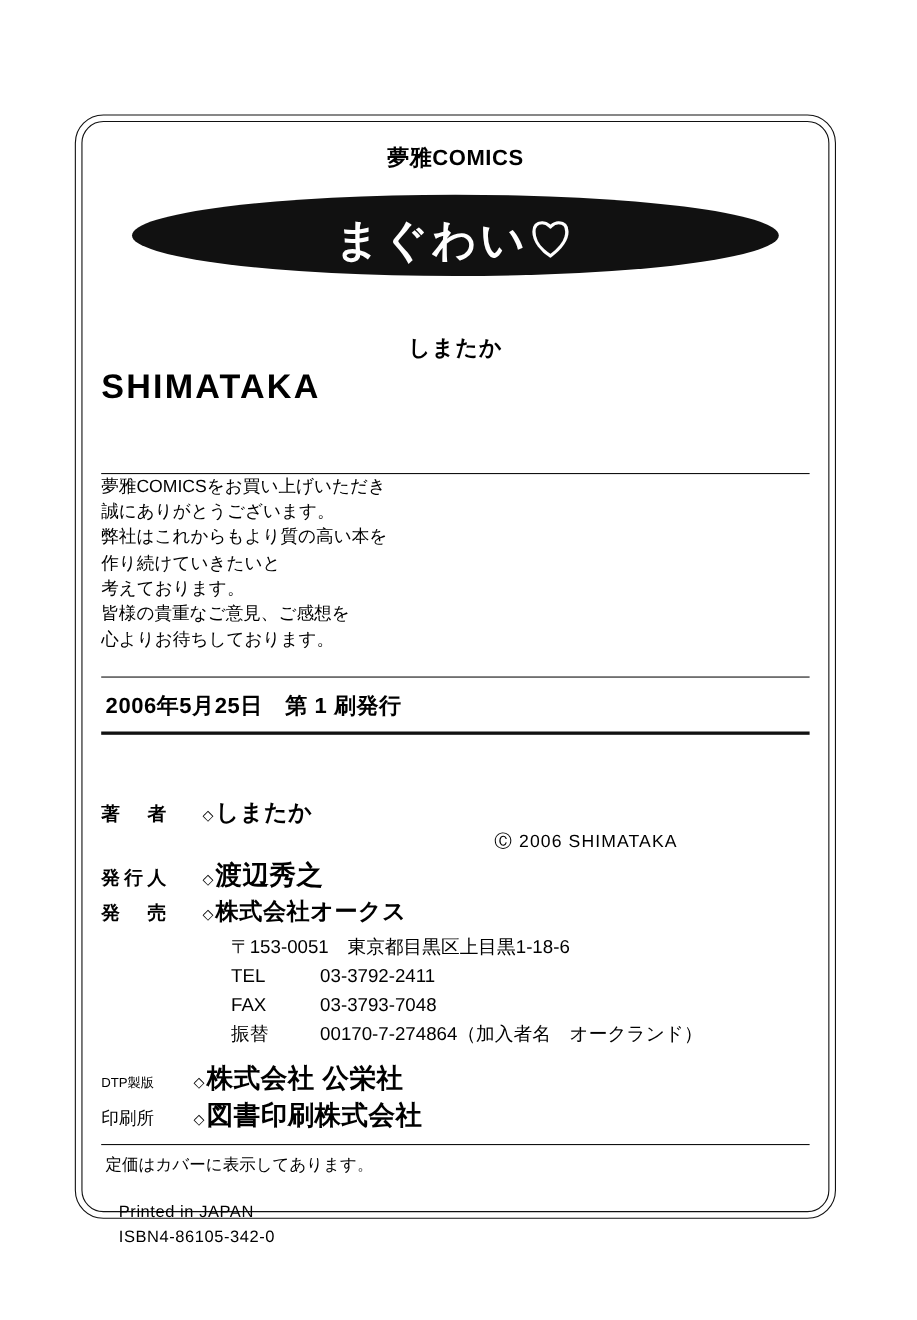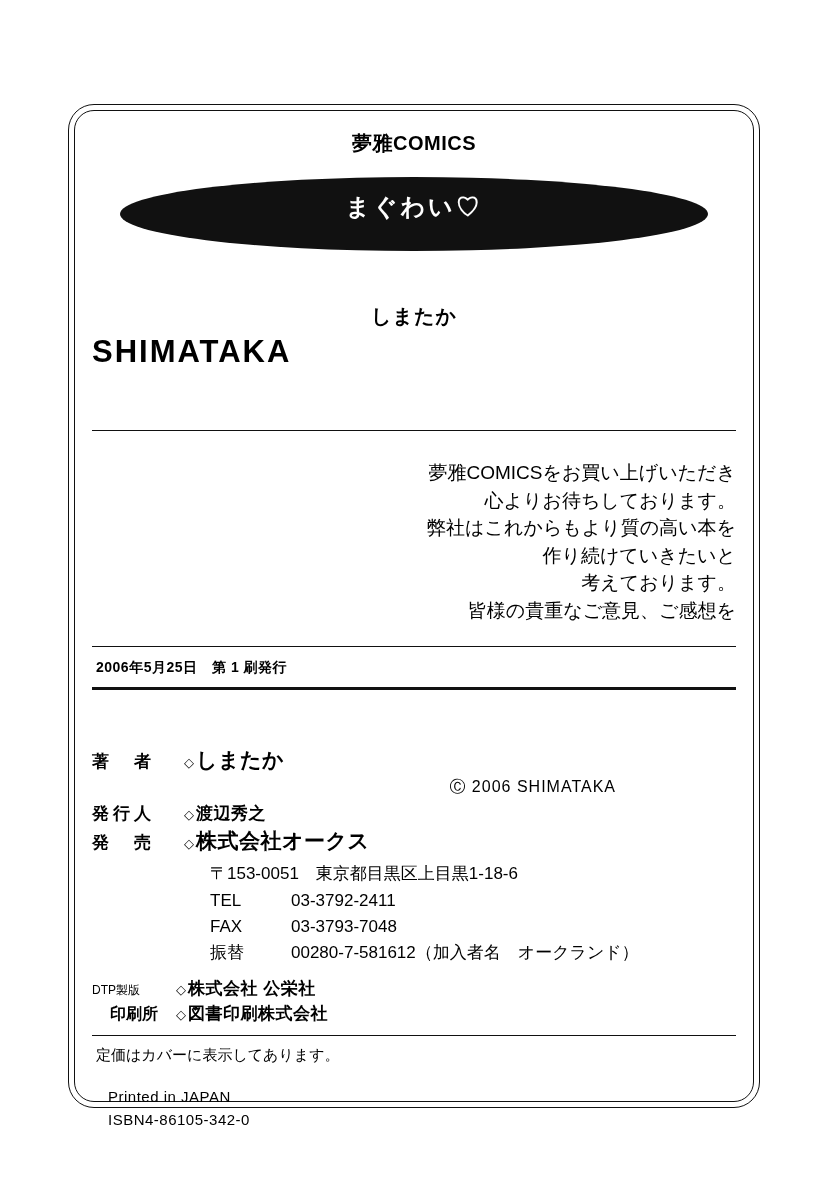--- a/index.html
+++ b/index.html
@@ -78,21 +78,21 @@
     background: #111;
     border-radius: 50%;
   }
   .title-text {
     position: absolute;
     left: 0;
     top: 22px;
     width: 644px;
     text-align: center;
     color: #ffffff;
-    font-size: 24px;
+    font-size: 40px;
     font-weight: bold;
     letter-spacing: 3px;
   }
 
   
   .author-kana {
     text-align: center;
     font-size: 20px;
     font-weight: bold;
     margin-top: 42px;
@@ -111,31 +111,30 @@
     border: none;
     border-top: 1.5px solid #111;
     margin: 0;
   }
   .rule-top { margin-top: 60px; width: 100%; }
   .rule-bottom { margin-top: 10px; width: 100%; }
   .rule-under-date { margin-top: 10px; width: 100%; border-top: 3px solid #111; }
 
   
   .thanks {
-    text-align: right;
-    font-size: 19px;
+    text-align: left;
+    font-size: 16px;
     line-height: 1.45;
-    margin-top: 28px;
     margin-bottom: 22px;
   }
   .thanks div { white-space: nowrap; }
 
   
   .pubdate {
-    font-size: 14px;
+    font-size: 20px;
     font-weight: bold;
     margin-top: 12px;
     padding-left: 4px;
     letter-spacing: 0.5px;
   }
 
   
   .colophon {
     margin-top: 56px;
     font-size: 17px;
@@ -151,21 +150,21 @@
     font-weight: bold;
     letter-spacing: 4px;
     font-size: 17px;
   }
   .col-diamond {
     font-size: 13px;
     margin: 0 2px 0 0;
   }
   .col-value {
     font-weight: bold;
-    font-size: 17px;
+    font-size: 24px;
     letter-spacing: 0.5px;
   }
   .col-value.big { font-size: 21px; }
 
   .copyright {
     text-align: right;
     font-size: 16px;
     letter-spacing: 1px;
     margin: 3px 0 4px 0;
     padding-right: 120px;
@@ -226,25 +225,26 @@
       <div class="title-text">まぐわい♡</div>
     </div>
 
     <div class="author-kana">しまたか</div>
     <div class="author-roman">SHIMATAKA</div>
 
     <hr class="rule rule-top">
 
     <div class="thanks">
       <div>夢雅COMICSをお買い上げいただき</div>
-      <div>心よりお待ちしております。</div>
+      <div>誠にありがとうございます。</div>
       <div>弊社はこれからもより質の高い本を</div>
       <div>作り続けていきたいと</div>
       <div>考えております。</div>
       <div>皆様の貴重なご意見、ご感想を</div>
+      <div>心よりお待ちしております。</div>
     </div>
 
     <hr class="rule rule-bottom">
 
     <div class="pubdate">2006年5月25日　第 1 刷発行</div>
 
     <hr class="rule rule-under-date">
 
     <div class="colophon">
 
@@ -272,32 +272,32 @@
         <div class="addr-row">
           <span class="addr-key">〒153-0051</span><span>　東京都目黒区上目黒1-18-6</span>
         </div>
         <div class="addr-row">
           <span class="addr-key">TEL</span><span>　03-3792-2411</span>
         </div>
         <div class="addr-row">
           <span class="addr-key">FAX</span><span>　03-3793-7048</span>
         </div>
         <div class="addr-row">
-          <span class="addr-key">振替</span><span>　00280-7-581612（加入者名　オークランド）</span>
+          <span class="addr-key">振替</span><span>　00170-7-274864（加入者名　オークランド）</span>
         </div>
       </div>
 
       <div class="colophon2">
         <div class="col-line">
           <span class="col-label" style="min-width:84px; letter-spacing:0; font-weight:normal; font-size:12px;">DTP製版</span>
           <span class="col-diamond">◇</span>
           <span class="col-value">株式会社 公栄社</span>
         </div>
         <div class="col-line">
-          <span class="col-label" style="min-width:84px; letter-spacing:0; font-weight:bold; font-size:16px;text-align:center;">印刷所</span>
+          <span class="col-label" style="min-width:84px; letter-spacing:0; font-weight:normal; font-size:16px;">印刷所</span>
           <span class="col-diamond">◇</span>
           <span class="col-value">図書印刷株式会社</span>
         </div>
       </div>
 
       <hr class="rule-thin">
 
       <div class="notes">
         <div>定価はカバーに表示してあります。</div>
       </div>

